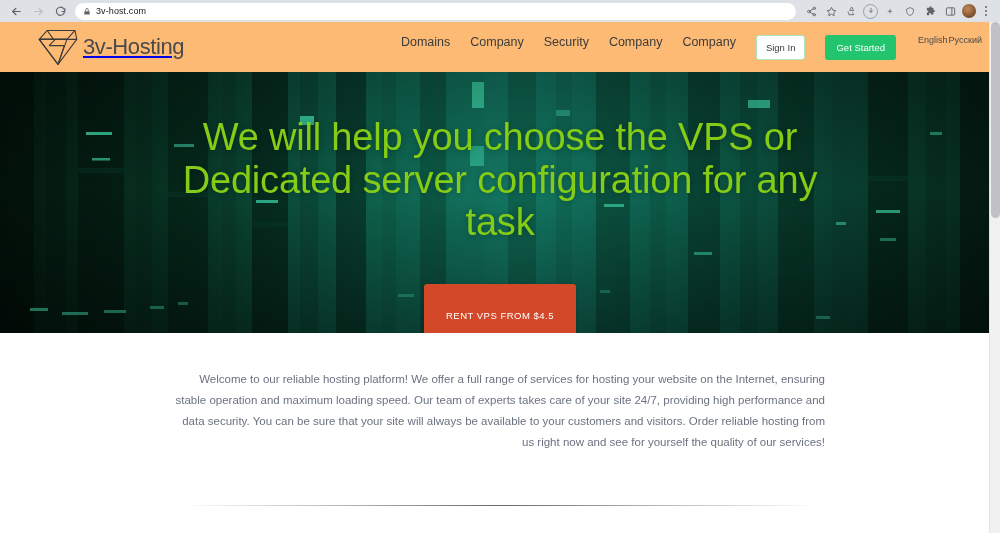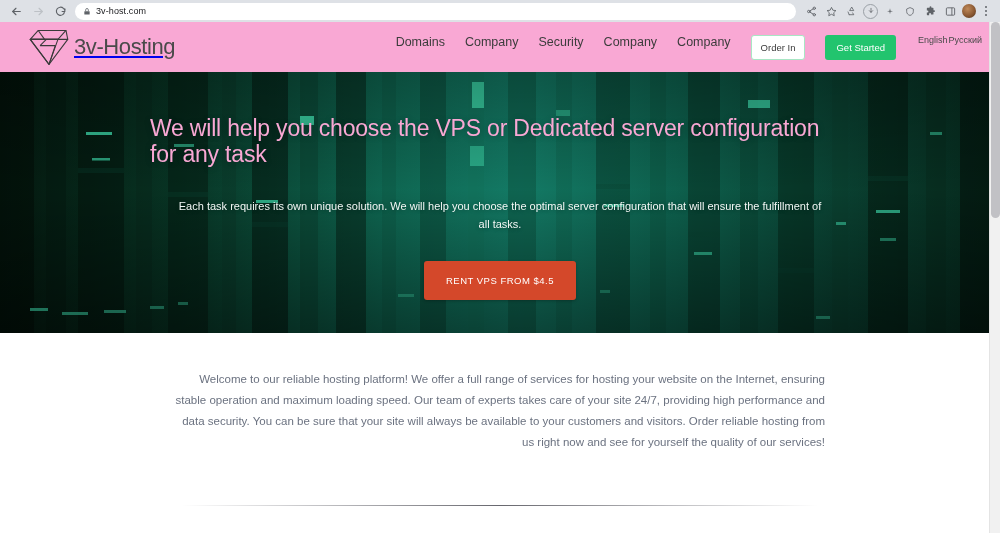--- a/index.html
+++ b/index.html
@@ -81,23 +81,23 @@
     position: absolute; top: 22px; left: 0;
     width: 1000px; height: 511px;
     background: #ffffff;
     overflow: hidden;
   }
 
   
   .site-header {
     position: relative;
     height: 50px;
-    background: #f9a8d4;
+    background: #fdba74;
     display: flex; align-items: center;
-    padding: 0 18px 0 26px;
+    padding: 0 18px 0 35px;
   }
   .logo-block {
     display: flex; align-items: center;
     gap: 2px;
     flex: 0 0 auto;
   }
   .logo-mark { width: 46px; height: 42px; display: block; }
   .logo-text {
     font-size: 22px;
     color: #4a4a4a;
@@ -159,47 +159,47 @@
   .hero-bg { position: absolute; inset: 0; }
   .hero-bg svg { display: block; width: 100%; height: 100%; }
   .hero-content {
     position: relative;
     height: 100%;
     display: flex; flex-direction: column;
     align-items: center;
     padding-top: 44px;
   }
   .hero-title {
-    font-size: 23px;
+    font-size: 38px;
     line-height: 1.12;
-    color: #f9a8d4;
-    text-align: left;
+    color: #84cc16;
+    text-align: center;
     font-weight: 400;
     max-width: 700px;
     letter-spacing: -0.2px;
     text-shadow: 0 1px 6px rgba(0,0,0,0.28);
   }
   .hero-sub {
     margin-top: 29px;
     font-size: 11px;
     line-height: 1.65;
     color: #f2f7f5;
     text-align: center;
     max-width: 648px;
     text-shadow: 0 1px 4px rgba(0,0,0,0.3);
   }
   .hero-cta {
-    margin-top: 28px;
+    margin-top: 40px;
     background: #d4482a;
     color: #ffffff;
     border: none;
     border-radius: 3px;
     font-size: 9.5px;
     letter-spacing: 0.5px;
-    padding: 14px 22px;
+    padding: 26px 22px;
     cursor: pointer;
     font-family: "Liberation Sans", sans-serif;
     box-shadow: 0 1px 3px rgba(0,0,0,0.25);
   }
 
   
   .intro-section {
     background: #ffffff;
     padding-top: 36px;
   }
@@ -347,21 +347,21 @@
       <span class="logo-text">3v-Hosting</span>
     </a>
 
     <nav class="main-nav">
       <a class="nav-link" href="#">Domains</a>
       <a class="nav-link" href="#">Company</a>
       <a class="nav-link" href="#">Security</a>
       <a class="nav-link" href="#">Company</a>
       <a class="nav-link" href="#">Company</a>
 
-      <button class="btn-signin">Order In</button>
+      <button class="btn-signin">Sign In</button>
       <button class="btn-getstarted">Get Started</button>
 
       <div class="lang-block">
         <a class="lang-link" href="#">English</a>
         <a class="lang-link" href="#">Русский</a>
       </div>
     </nav>
   </header>
 
   <section class="hero">
@@ -448,21 +448,20 @@
           <rect x="600" y="218" width="10" height="3" opacity="0.45"></rect>
           <rect x="816" y="244" width="14" height="3" opacity="0.6"></rect>
         </g>
 
         <rect width="1000" height="261" fill="url(#vfade)"></rect>
       </svg>
     </div>
 
     <div class="hero-content">
       <h1 class="hero-title">We will help you choose the VPS or Dedicated server configuration for any task</h1>
-      <p class="hero-sub">Each task requires its own unique solution. We will help you choose the optimal server configuration that will ensure the fulfillment of all tasks.</p>
       <button class="hero-cta">RENT VPS FROM $4.5</button>
     </div>
   </section>
 
   <section class="intro-section">
     <p class="intro-text">Welcome to our reliable hosting platform! We offer a full range of services for hosting your website on the Internet, ensuring stable operation and maximum loading speed. Our team of experts takes care of your site 24/7, providing high performance and data security. You can be sure that your site will always be available to your customers and visitors. Order reliable hosting from us right now and see for yourself the quality of our services!</p>
     <div class="divider"></div>
   </section>
 </div>
 

